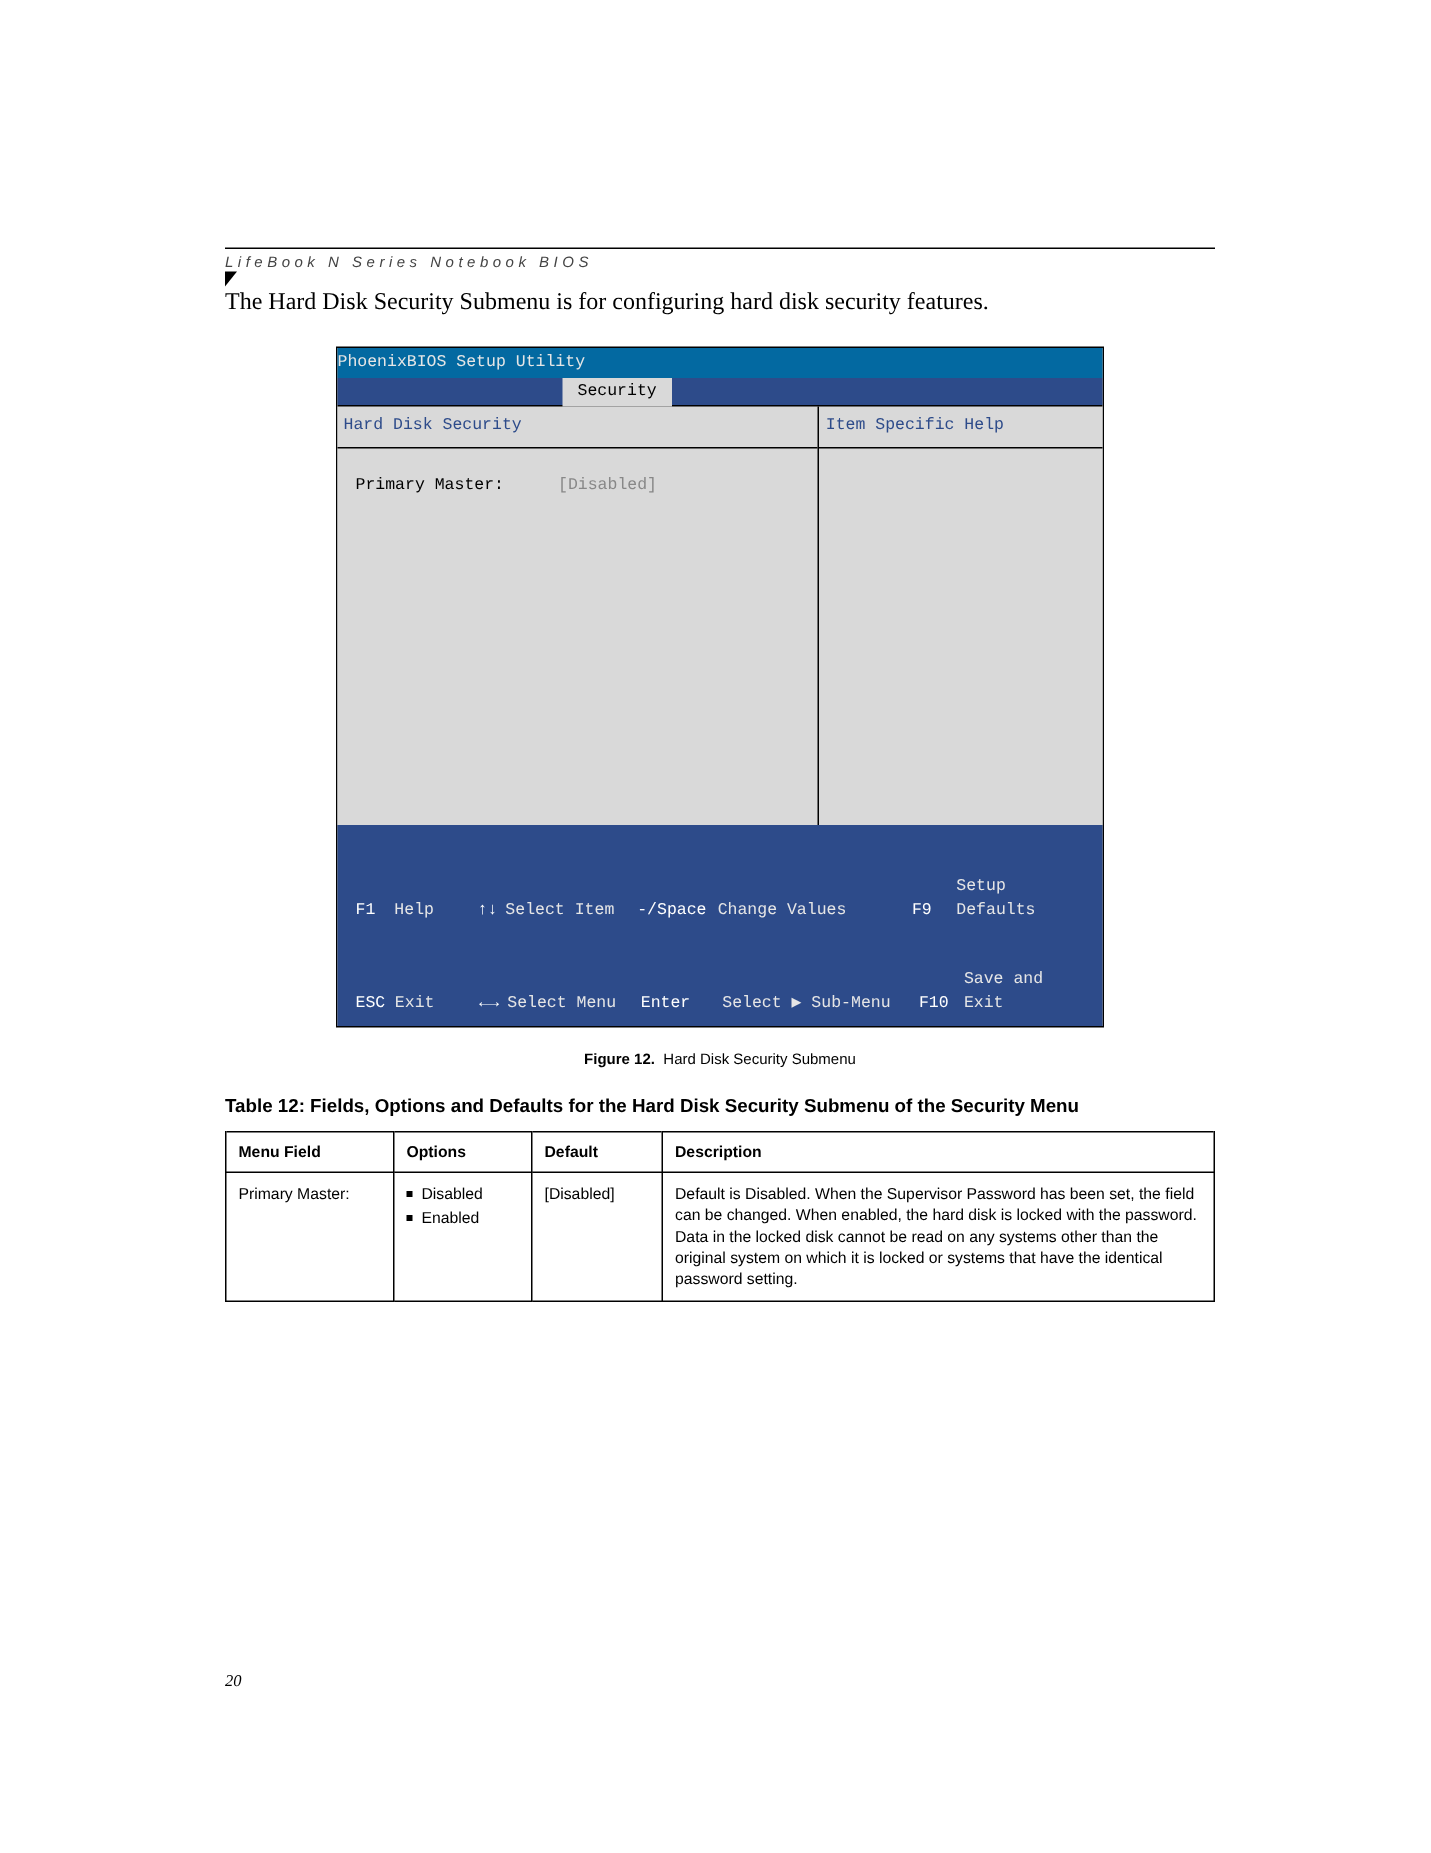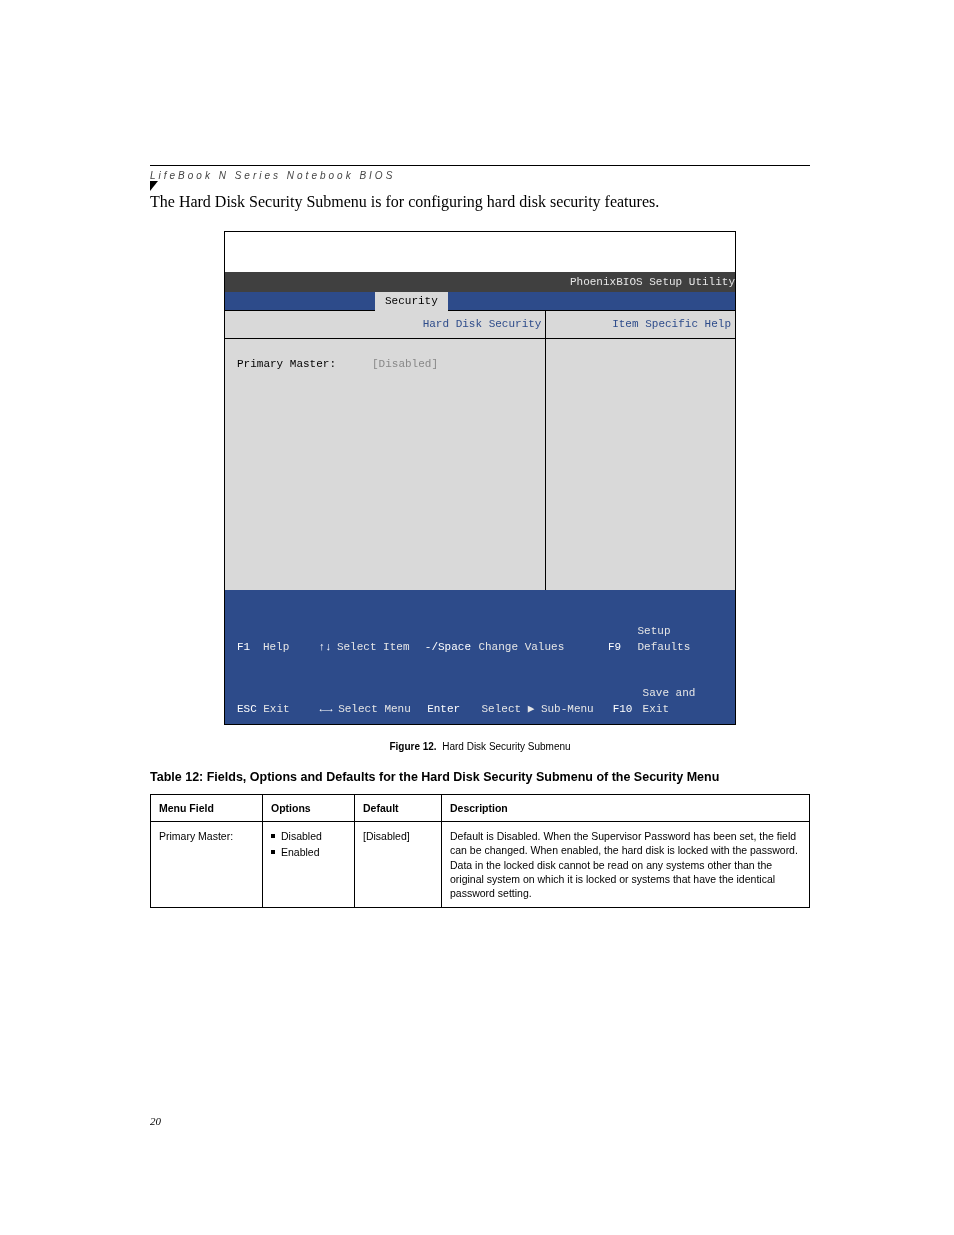--- a/index.html
+++ b/index.html
@@ -4,27 +4,27 @@
 <style>
   html,body{margin:0;padding:0;background:#fff;}
   body{width:954px;height:1235px;font-family:Georgia,'Times New Roman',serif;color:#000;position:relative;}
   .page{position:absolute;left:150px;top:165px;width:660px;}
   .running-head{font-family:Arial,Helvetica,sans-serif;font-style:italic;letter-spacing:3px;font-size:10px;color:#444;border-top:1px solid #000;padding-top:4px;margin-bottom:2px;}
   .head-mark{width:0;height:0;margin-top:-2px;border-top:10px solid #000;border-right:8px solid transparent;}
   .section-title{font-family:Arial,Helvetica,sans-serif;font-weight:bold;font-size:14.5px;margin:34px 0 6px 0;}
   .intro{font-family:Georgia,'Times New Roman',serif;font-size:16px;margin:0 0 18px 0;line-height:1.35;}
   
   .bios{width:510px;margin:10px auto 0 auto;border:1px solid #000;font-family:'Courier New',monospace;font-size:11px;line-height:1.35;}
-  .bios-title{background:#404040;color:#e6e6e6;text-align:right;padding:3px 0;font-family:'Courier New',monospace;margin-top:40px;}
+  .bios-title{background:#0369a1;color:#e6e6e6;text-align:left;padding:3px 0;font-family:'Courier New',monospace;}
   .bios-tabbar{background:#2d4b8a;height:18px;position:relative;}
   .bios-tab{position:absolute;left:150px;top:0;background:#d9d9d9;color:#000;padding:2px 10px;}
   .bios-body{display:flex;background:#d9d9d9;border-top:1px solid #000;}
   .bios-left{flex:1.7;border-right:1px solid #000;}
   .bios-right{flex:1;}
-  .bios-head{color:#2d4b8a;text-align:right;padding:6px 4px;border-bottom:1px solid #000;font-weight:normal;}
+  .bios-head{color:#2d4b8a;text-align:left;padding:6px 4px;border-bottom:1px solid #000;font-weight:normal;}
   .bios-content{padding:18px 12px;min-height:215px;}
   .bios-row{display:flex;margin-bottom:4px;}
   .bios-label{width:135px;}
   .bios-value{color:#888;}
   .bios-help{padding:18px 14px;min-height:215px;color:#000;}
   .bios-footer{background:#2d4b8a;color:#e6e6e6;padding:4px 12px 6px 12px;line-height:1.45;}
   .bios-ftr-row{display:flex;align-items:flex-end;}
   .fk{color:#fff;width:28px;}
   .flab{width:60px;}
   .farr{color:#fff;width:20px;}

